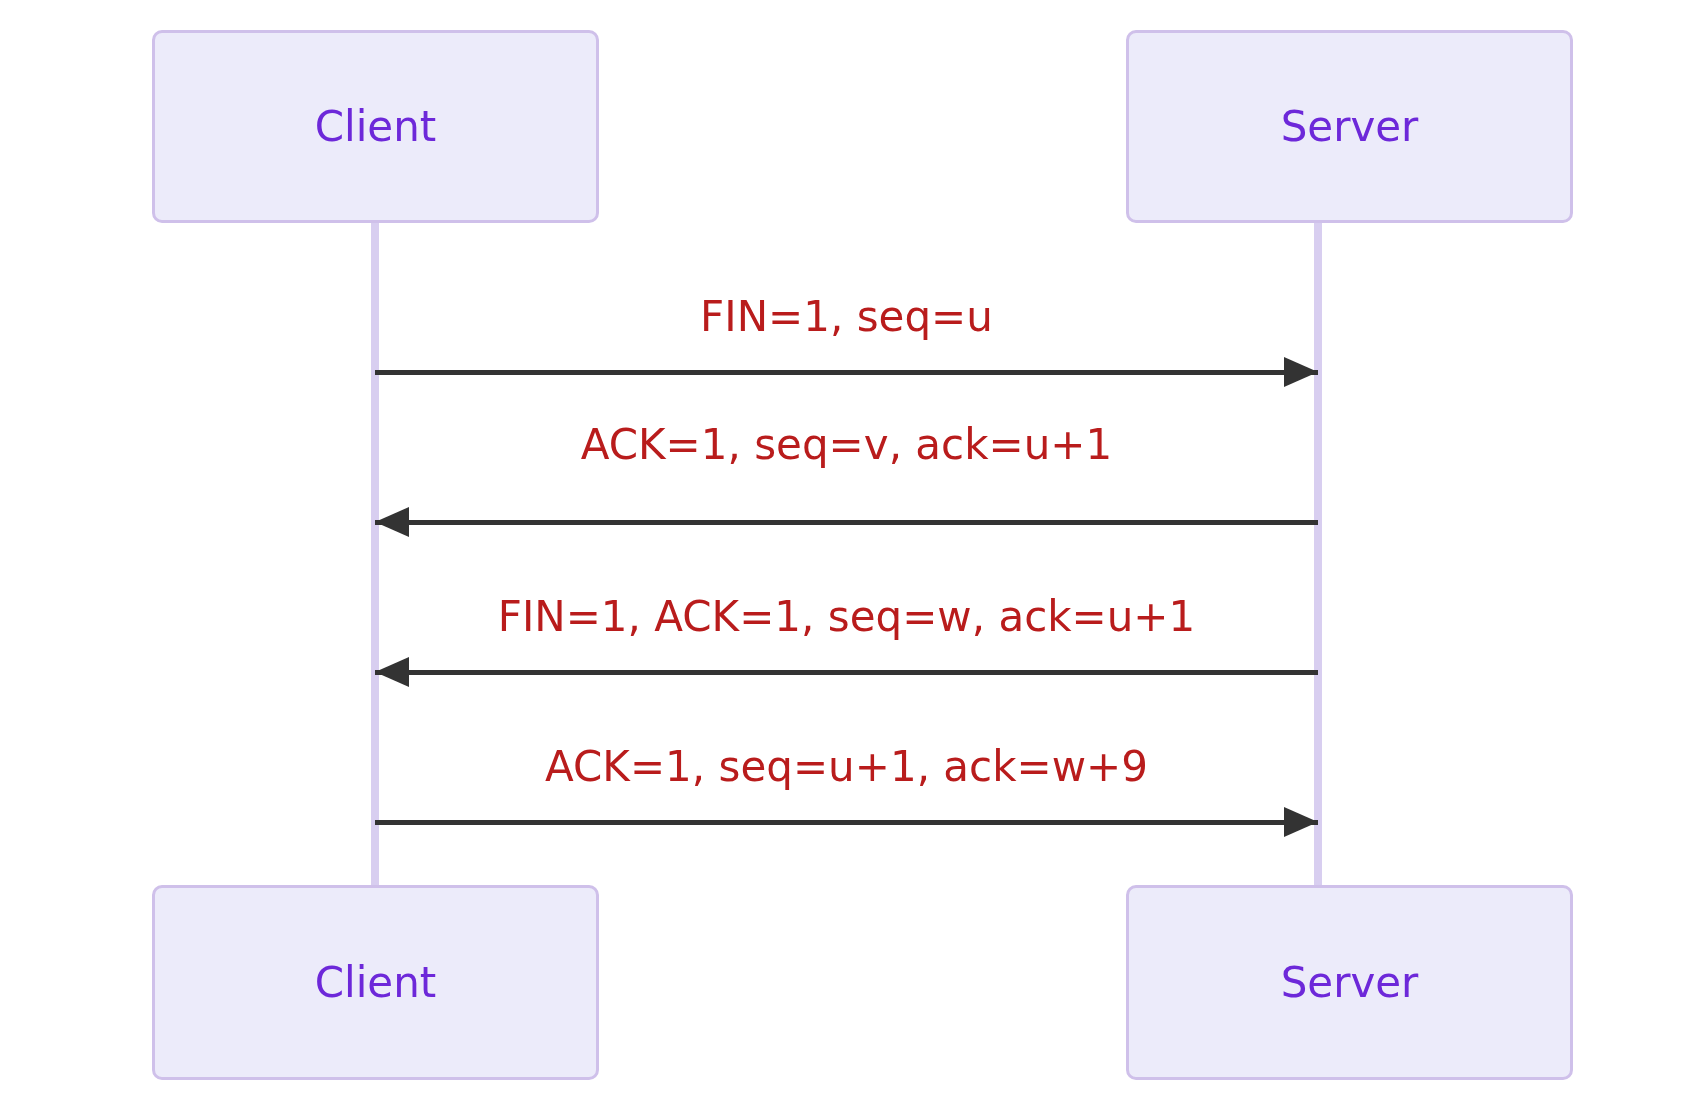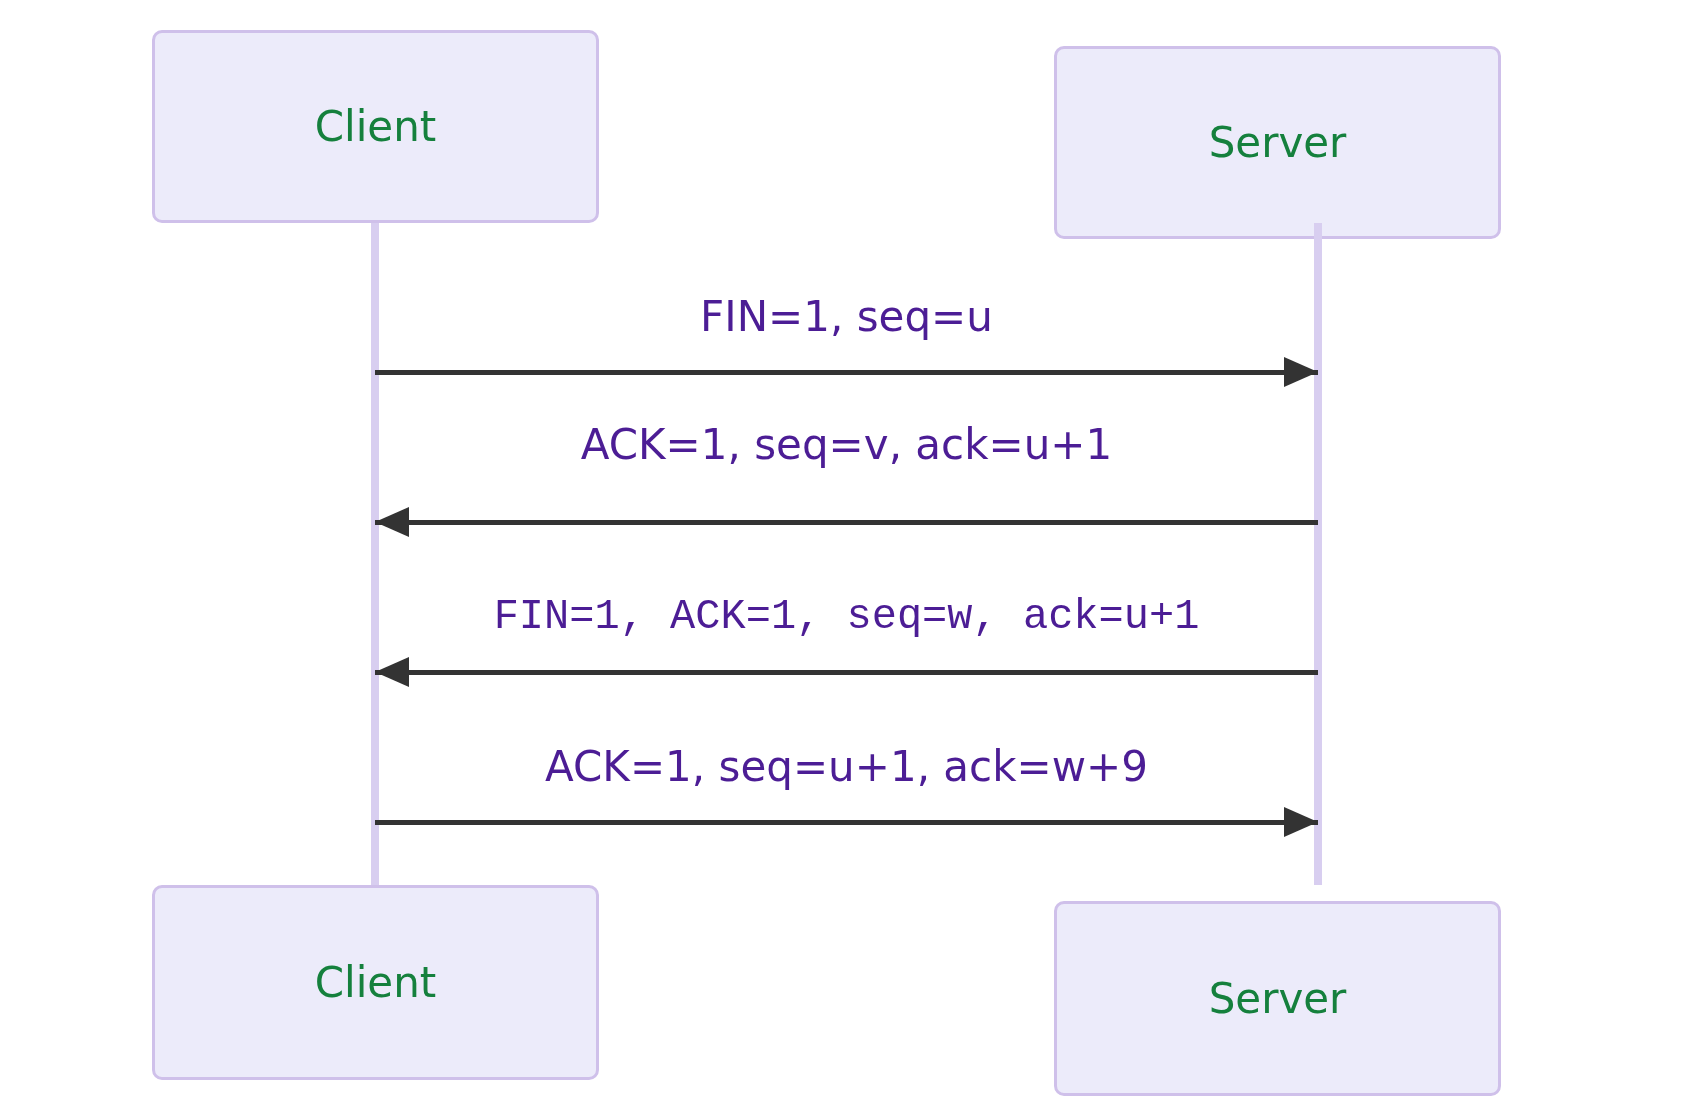--- a/index.html
+++ b/index.html
@@ -20,45 +20,45 @@
     width: 447px;
     height: 193px;
     background: #ECEBFA;
     border: 3px solid #CFC0EA;
     border-radius: 10px;
     box-sizing: border-box;
     display: flex;
     align-items: center;
     justify-content: center;
     font-size: 42px;
-    color: #15803d;
+    color: #6d28d9;
   }
   .actor-top    { top: 30px; }
   .actor-bottom { top: 885px; height: 195px; }
   .actor-client { left: 152px; }
-  .actor-server { left: 1054px; margin-top: 16px; }
+  .actor-server { left: 1126px; }
 
   .lifeline {
     position: absolute;
     top: 223px;
     width: 8px;
     height: 662px;
     background: #D8CEF0;
   }
   .lifeline-client { left: 371px; }
   .lifeline-server { left: 1314px; }
 
   .msg-label {
     position: absolute;
     left: 375px;
     width: 943px;
     text-align: center;
     font-size: 42px;
     line-height: 50px;
-    color: #4c1d95;
+    color: #b91c1c;
     white-space: nowrap;
   }
   .msg-line {
     position: absolute;
     left: 375px;
     width: 943px;
     height: 5px;
     background: #333333;
   }
   .arrowhead {
@@ -71,21 +71,21 @@
   .arrowhead.right { border-left: 34px solid #333333; left: 1284px; }
   .arrowhead.left  { border-right: 34px solid #333333; left: 375px; }
 
   
   .m0 .msg-label { top: 292px; }
   .m0 .msg-line  { top: 370px; }
   .m0 .arrowhead { top: 357px; }
   .m1 .msg-label { top: 420px; }
   .m1 .msg-line  { top: 520px; }
   .m1 .arrowhead { top: 507px; }
-  .m2 .msg-label { top: 592px; font-family: Liberation Mono, monospace; }
+  .m2 .msg-label { top: 592px; }
   .m2 .msg-line  { top: 670px; }
   .m2 .arrowhead { top: 657px; }
   .m3 .msg-label { top: 742px; }
   .m3 .msg-line  { top: 820px; }
   .m3 .arrowhead { top: 807px; }
 </style>
 </head>
 <body>
 
 <div class="stage">

